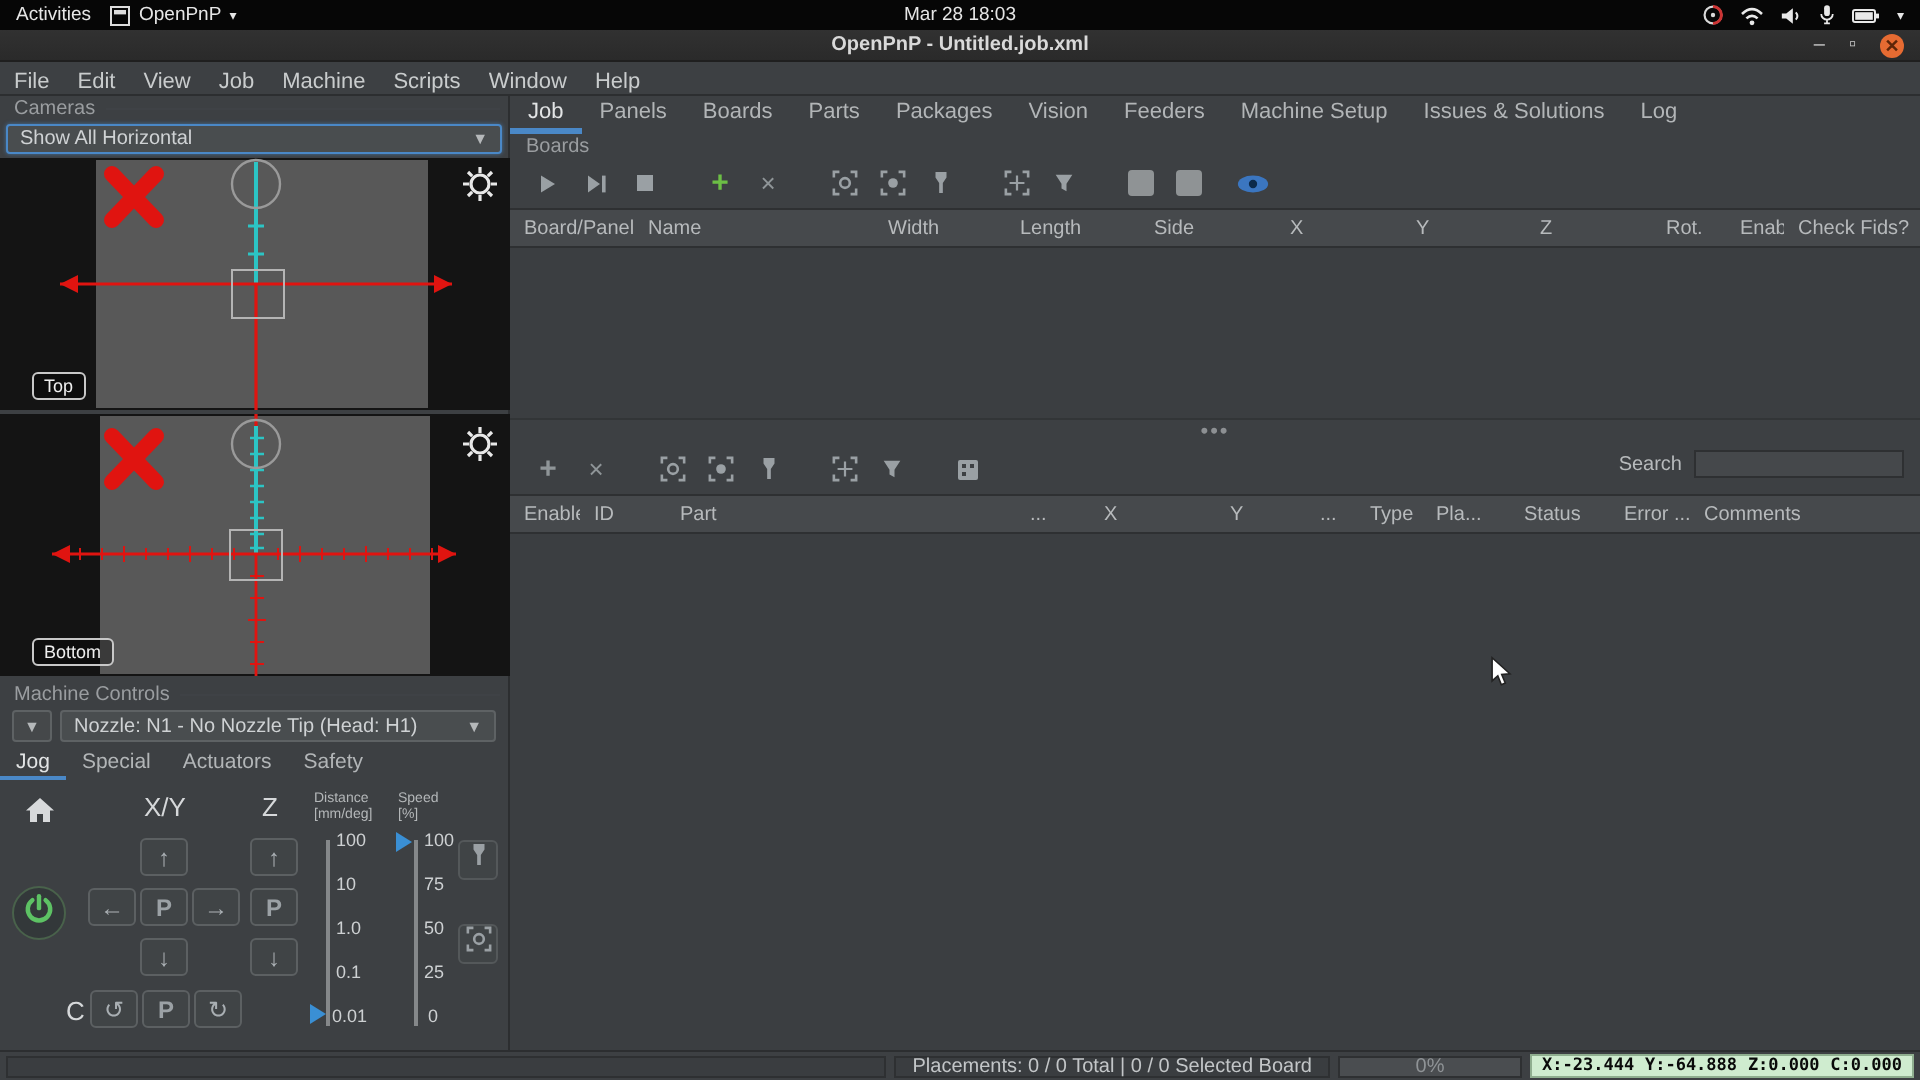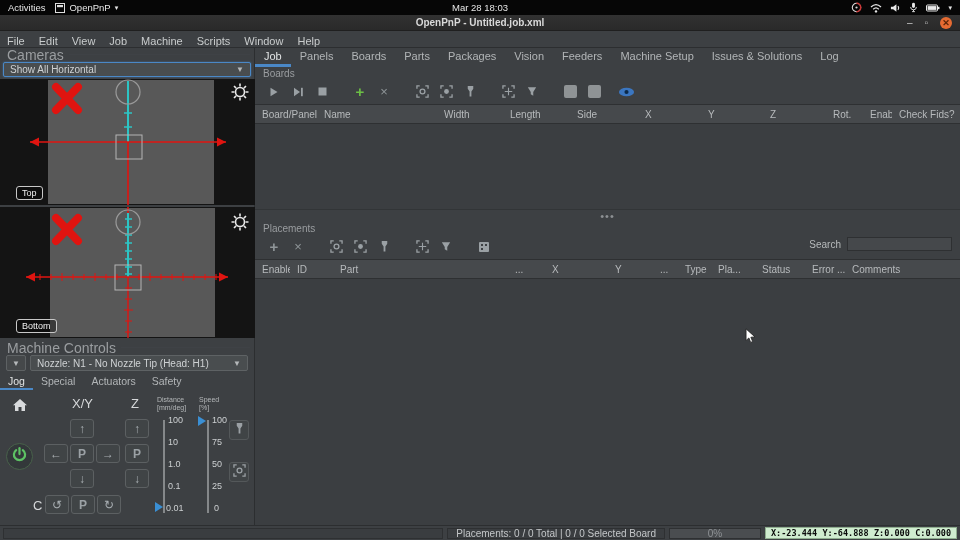--- a/index.html
+++ b/index.html
@@ -31,21 +31,21 @@
     background:#3d4043; border-bottom:1px solid #2c2e30; display:flex; align-items:flex-end; }
   .menu-item { padding:0 7px; font-size:11px; color:#c9cccd; }
 
   
   .main { position:absolute; left:0; top:48px; width:960px; height:477px; display:flex; }
   .left-panel { width:255px; height:100%; display:flex; flex-direction:column;
     background:#3d4043; border-right:1px solid #2c2e30; }
   .right-panel { flex:1; height:100%; display:flex; flex-direction:column; background:#3d4043; }
 
   .section-title { height:13px; display:flex; align-items:center; gap:5px;
-    padding-left:7px; font-size:14px; color:#9a9da0; }
+    padding-left:7px; font-size:10px; color:#9a9da0; }
   .section-title::after { content:""; flex:1; border-top:1px solid #52555822; margin-right:4px; }
 
   .combo { background:#494d4f; border:1px solid #5e6264; border-radius:2px;
     color:#cfd2d4; font-size:10px; display:flex; align-items:center; padding:0 6px; }
   .combo .caret { margin-left:auto; color:#b5b8ba; font-size:8px; }
   .combo.focused { border:1px solid #4a88c7; box-shadow:0 0 2px #4a88c7aa; }
 
   .camera-combo { margin:1px 3px 2px 3px; height:15px; }
 
   .camera-view { position:relative; width:255px; }
@@ -482,21 +482,20 @@
       <span class="th bc8">Rot.</span>
       <span class="th bc9">Enabl...</span>
       <span class="th bc10">Check Fids?</span>
     </div>
     <div class="table-body boards-body"></div>
 
     <div class="splitter">
       <span>•••</span>
     </div>
 
-    <div class="pane-title">Placements</div>
 
     <div class="toolbar placements-toolbar">
       <span class="tbtn plus" style="color:#8f9598;">
           <span>+</span>
         </span>
       <span class="tbtn cross">
           <span>×</span>
         </span>
       <span class="tgap"></span>
       <span class="tbtn">

